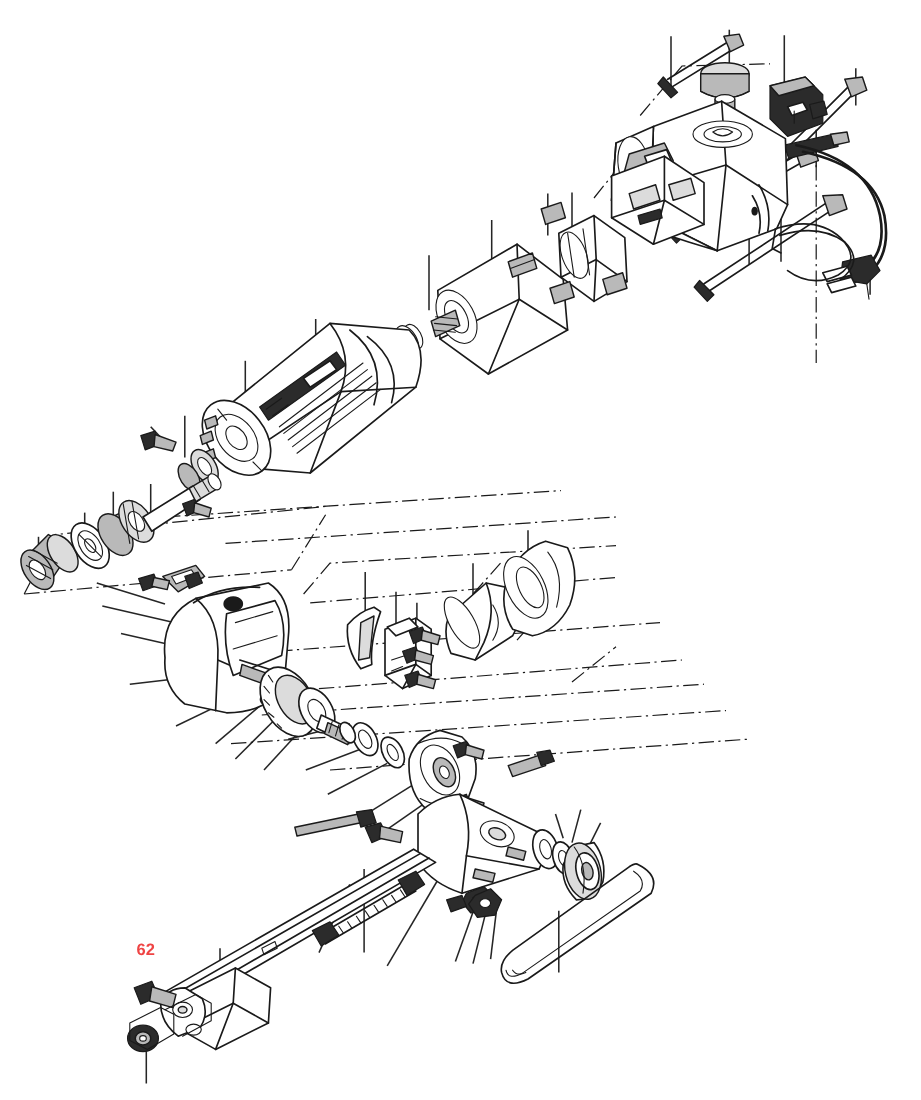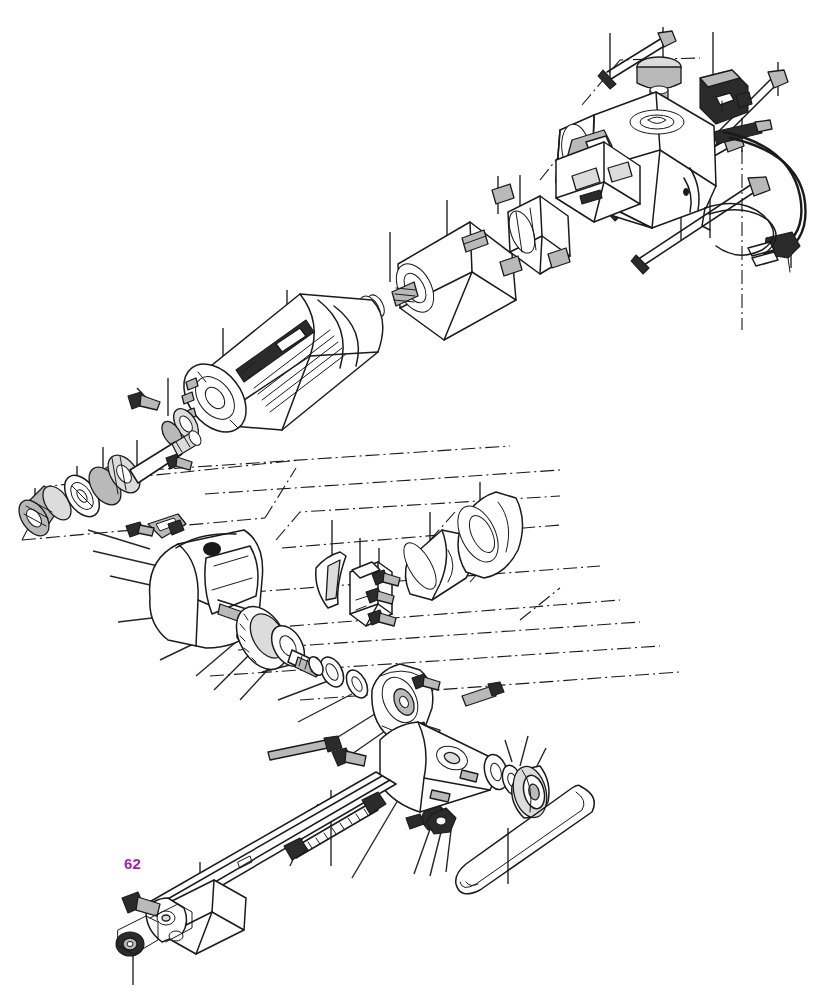--- a/index.html
+++ b/index.html
@@ -9,21 +9,21 @@
     width:837px;height:1000px;overflow:hidden;position:relative;
   }
   #stage{position:relative;width:837px;height:1000px;background:#ffffff;}
   #diagram{position:absolute;inset:0;width:837px;height:1000px;display:block;}
   .callout-number{
     position:absolute;
     font-family:"Liberation Sans", sans-serif;
     font-weight:bold;
     font-size:15px;
     line-height:1;
-    color:#a21caf;
+    color:#ef4444;
     letter-spacing:0.2px;
     white-space:nowrap;
     user-select:none;
   }
 </style>
 </head>
 <body>
 
 <div id="stage">
 

